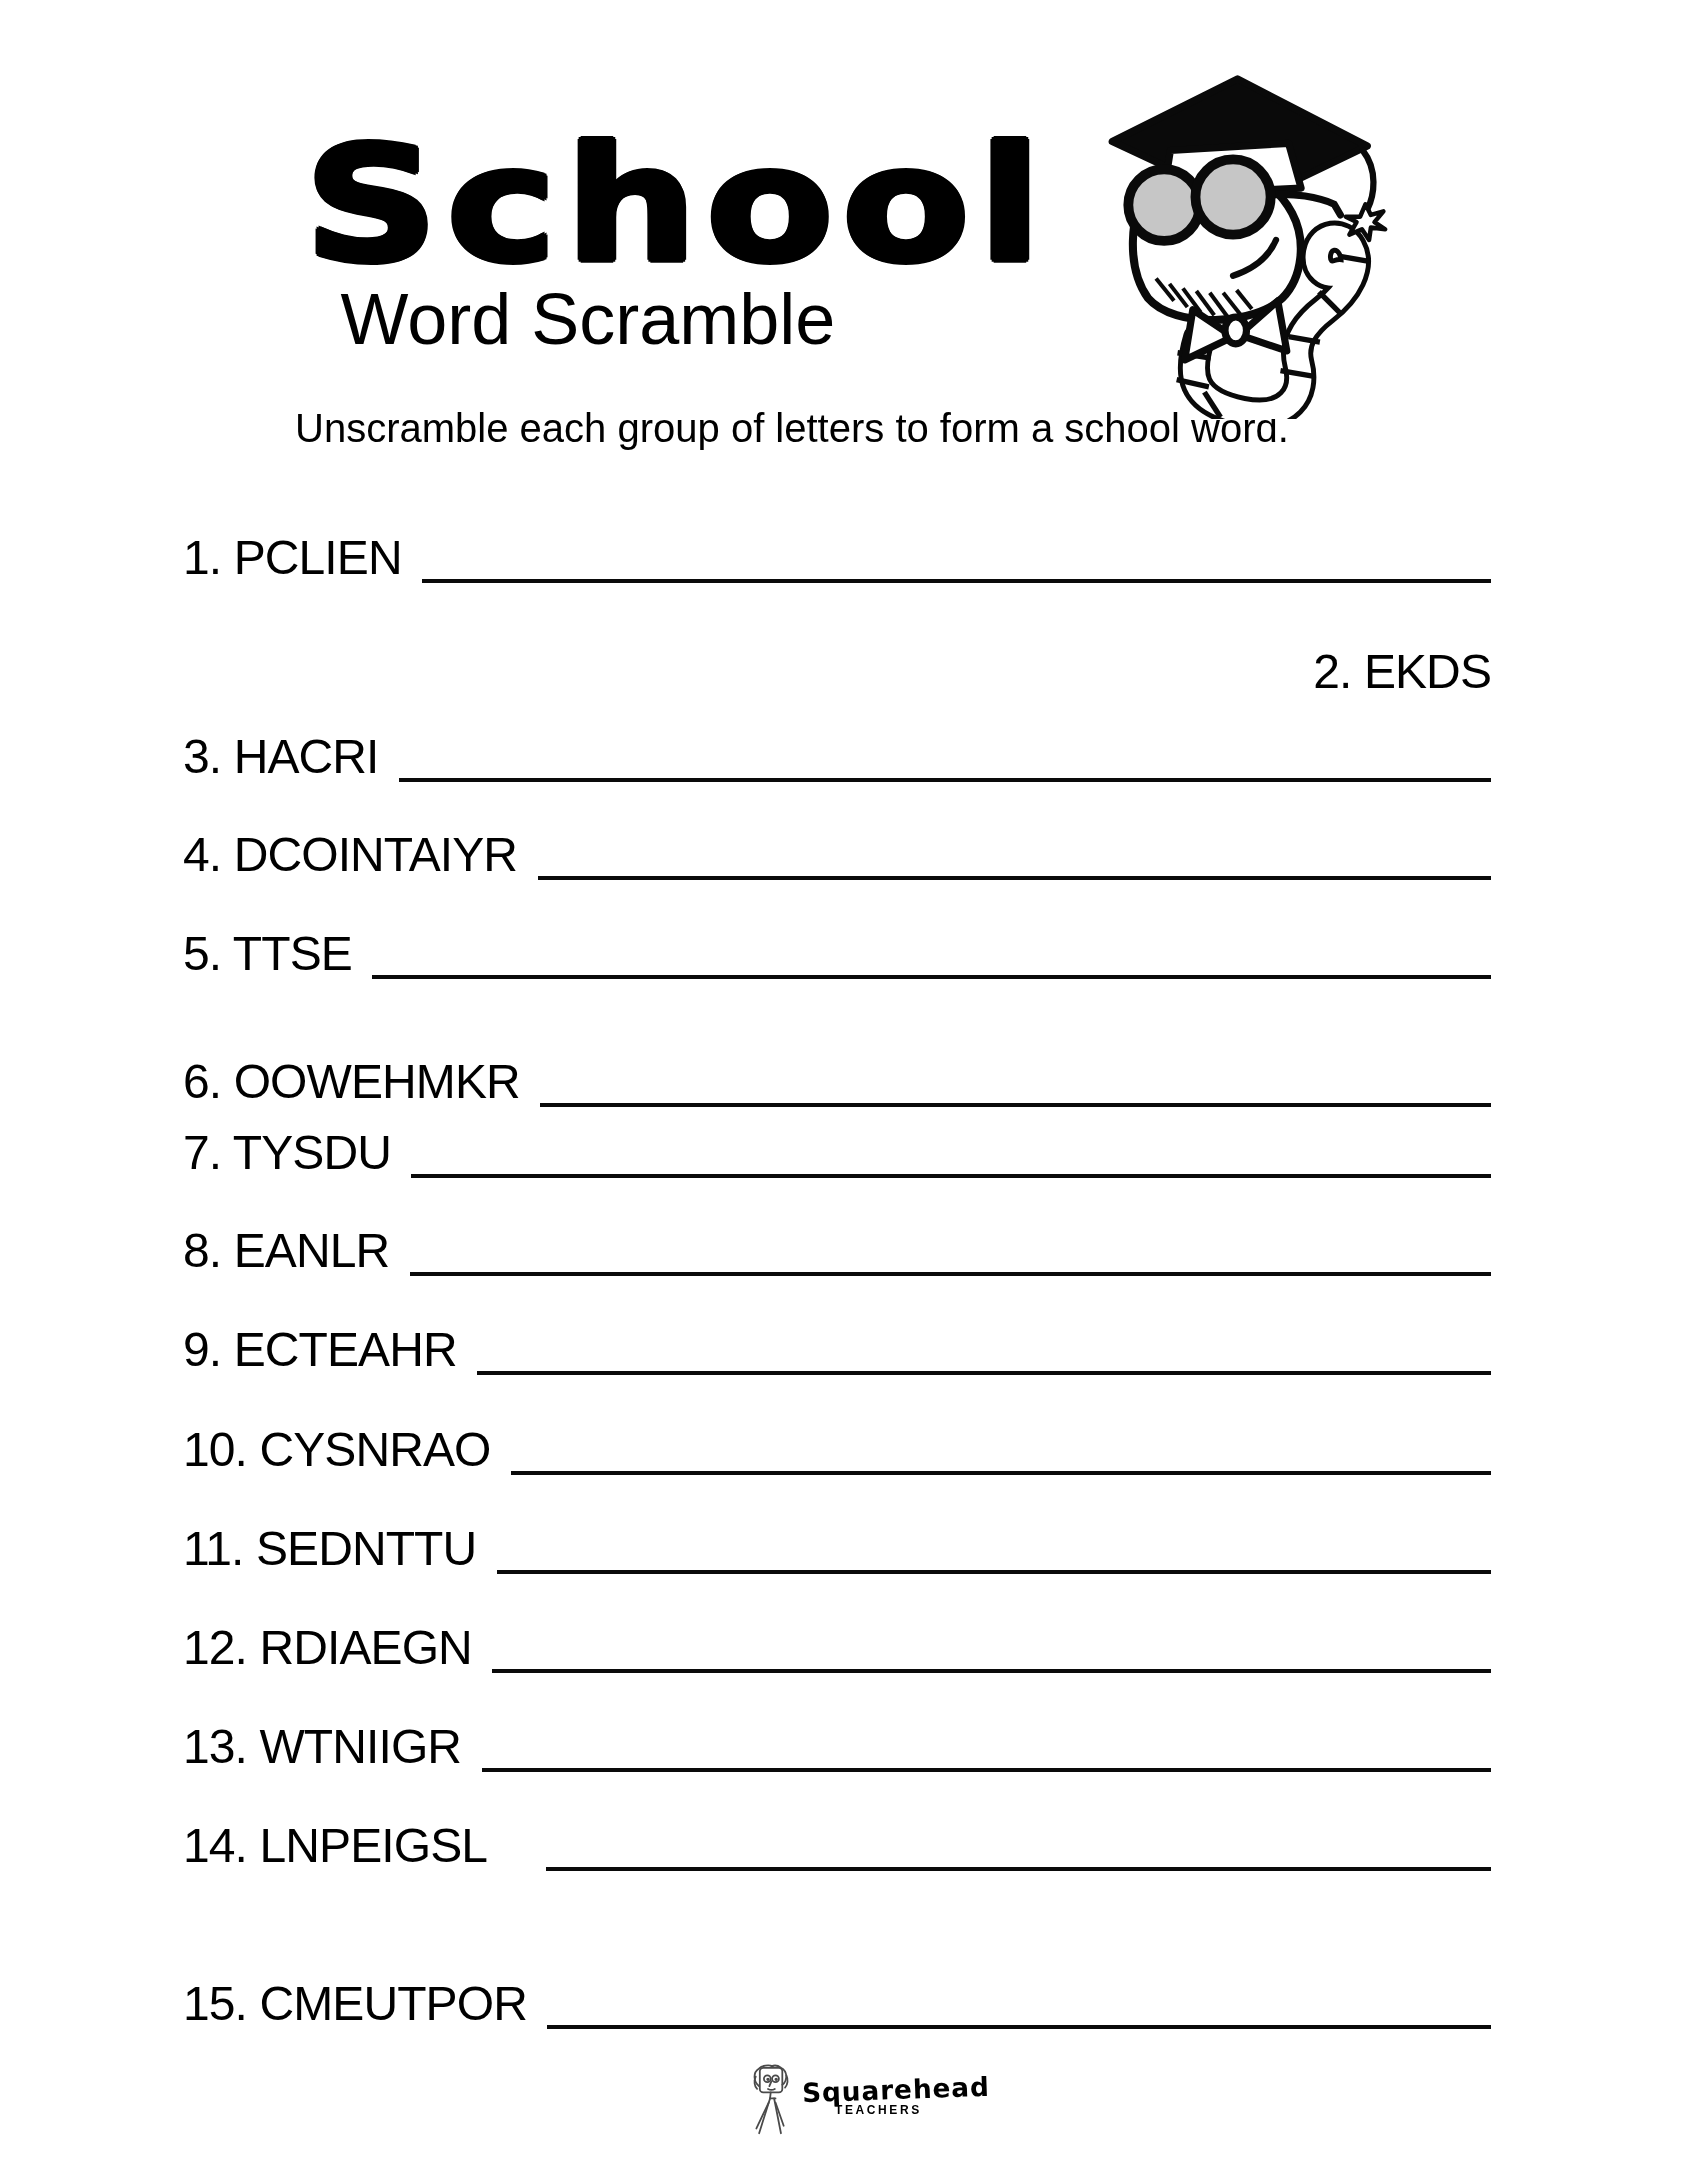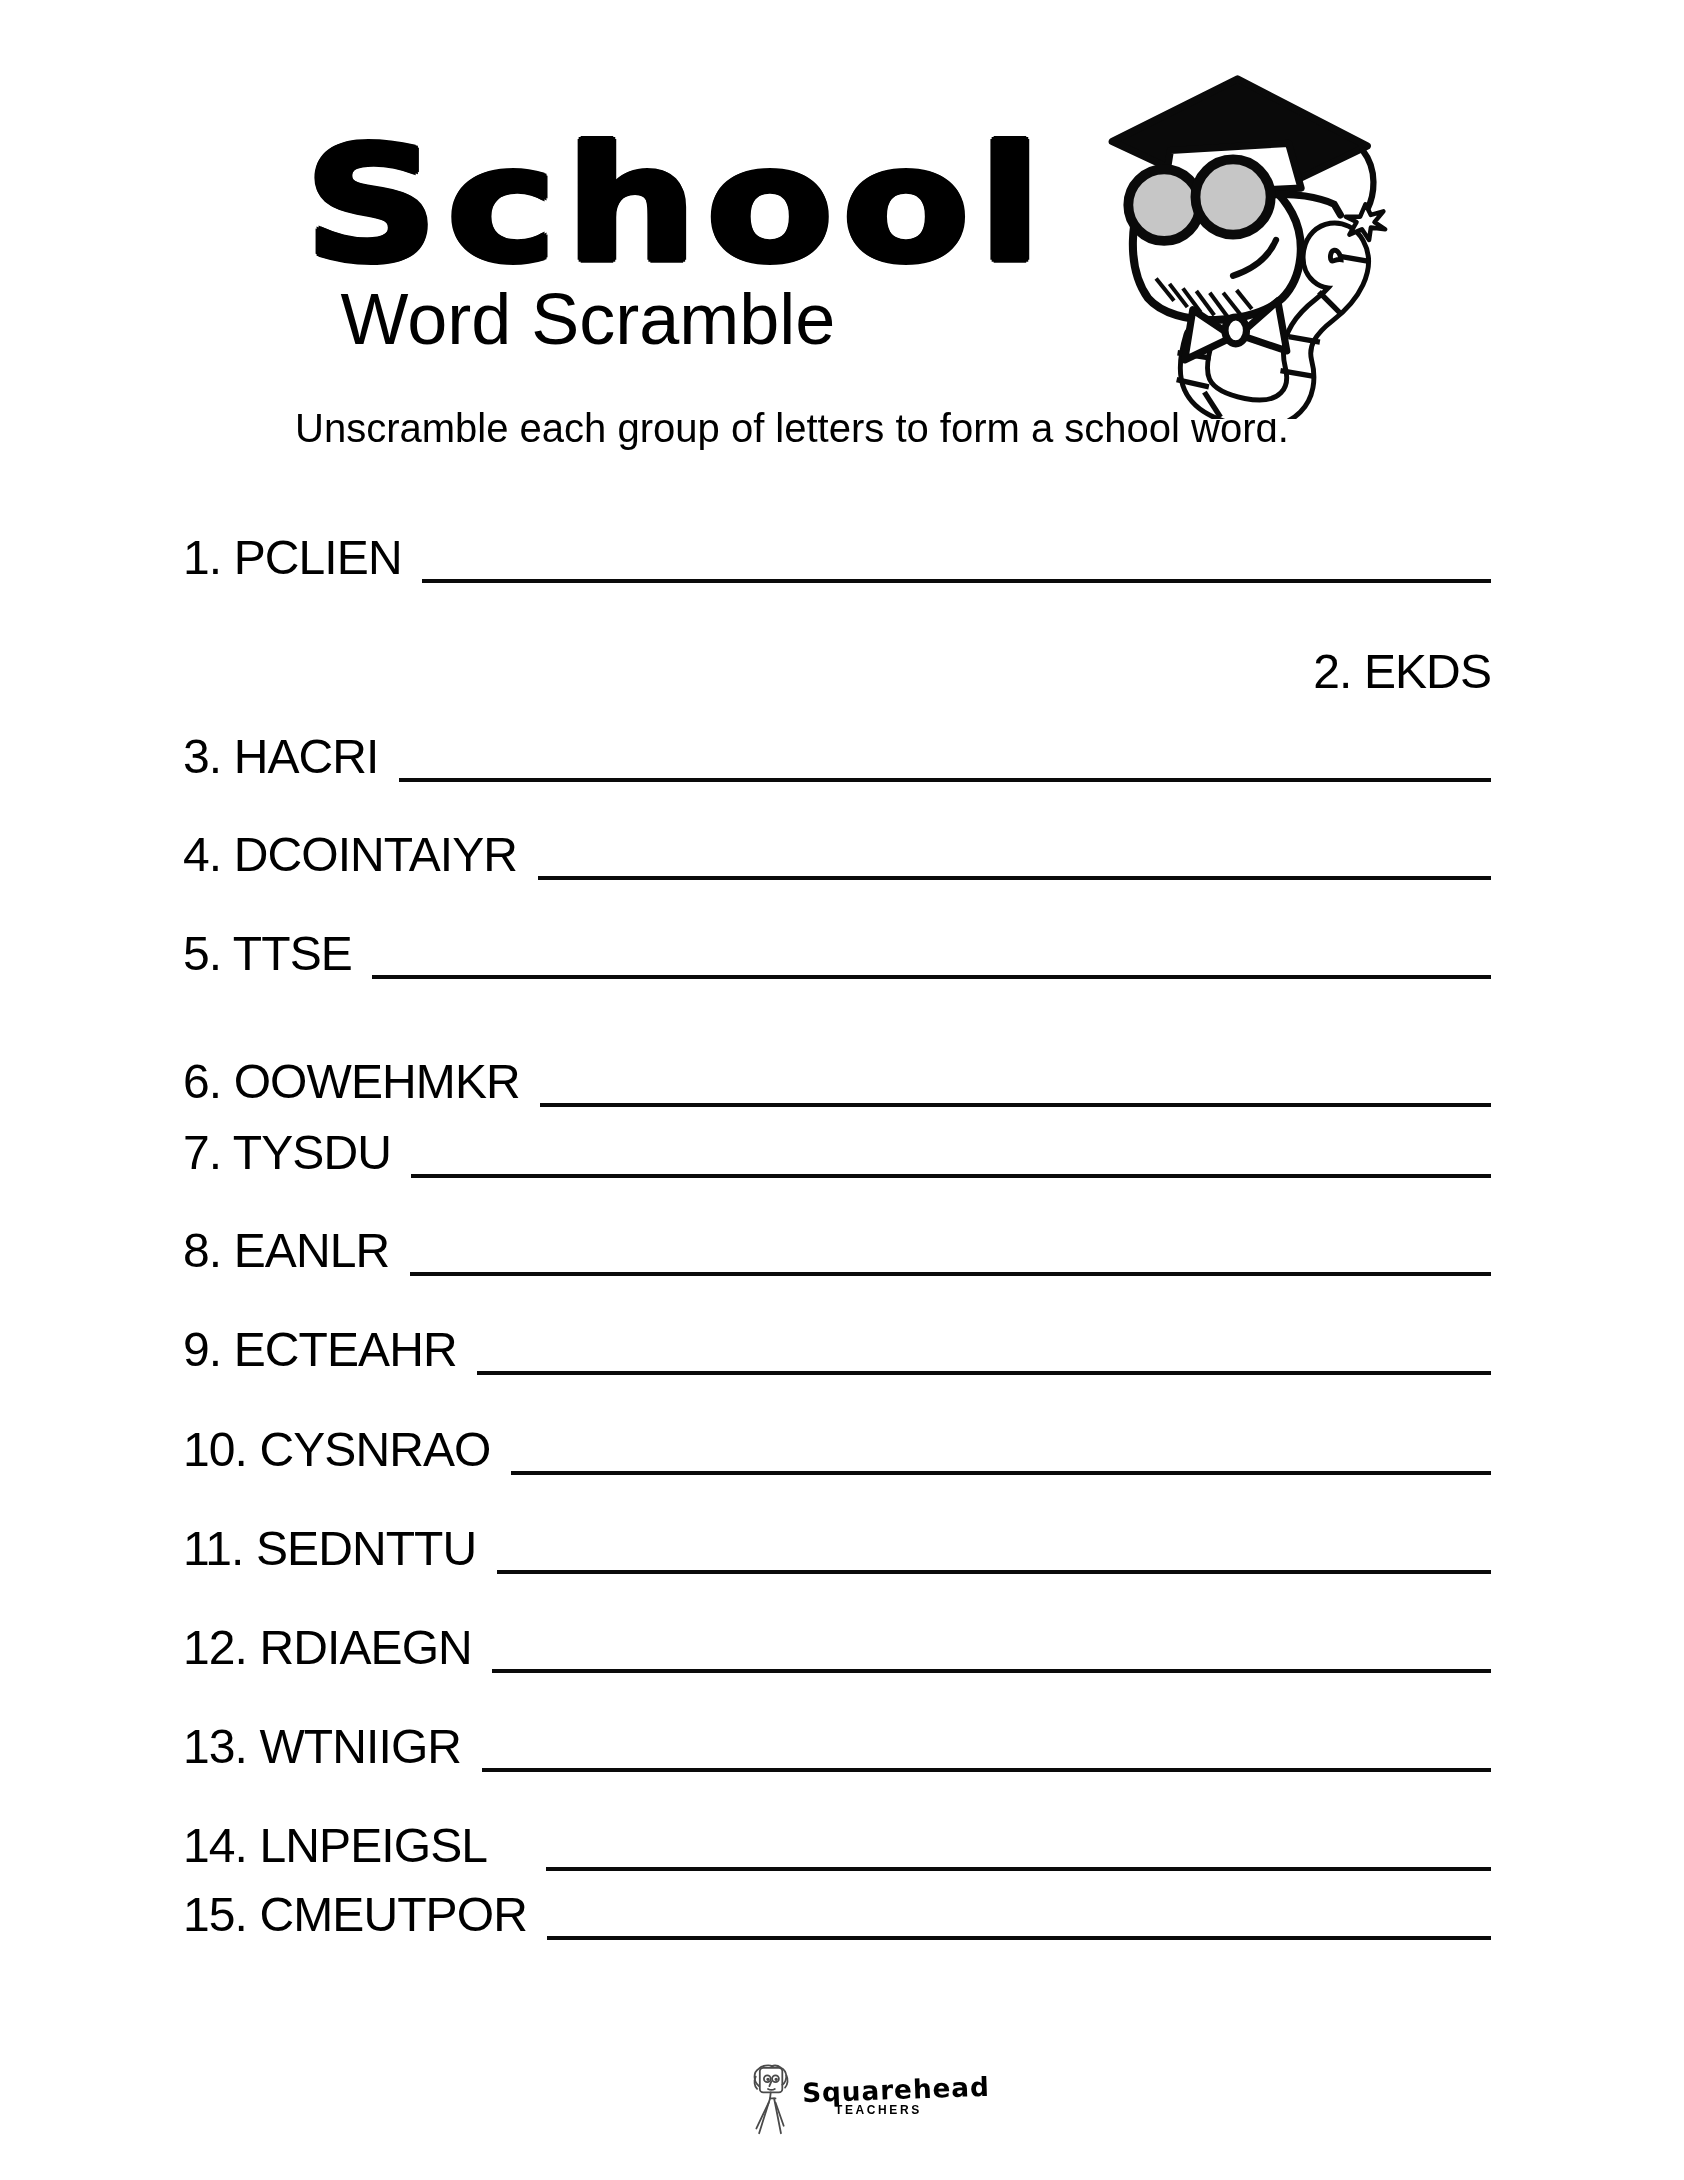--- a/index.html
+++ b/index.html
@@ -222,21 +222,21 @@
     <div class="row" style="top: 1717px;">
       <span class="item-label">13. WTNIIGR</span>
       <div class="blank"></div>
     </div>
 
     <div class="row" style="top: 1816px; gap: 39px;">
       <span class="item-label">14. LNPEIGSL</span>
       <div class="blank"></div>
     </div>
 
-    <div class="row" style="top: 1885px; justify-content: center;">
+    <div class="row" style="top: 1974px; justify-content: center;">
       <span class="item-label">15. CMEUTPOR</span>
       <div class="blank"></div>
     </div>
   </div>
 
   <svg class="footer-figure" viewBox="0 0 80 110" aria-hidden="true">
     <g fill="none" stroke="#4a4a4a" stroke-width="2.6" stroke-linecap="round">
 
       <path d="M16,34 C8,28 6,14 16,8 C20,4 30,2 36,5"></path>
       <path d="M50,32 C58,26 58,12 48,7 C44,4 38,3 34,5"></path>

